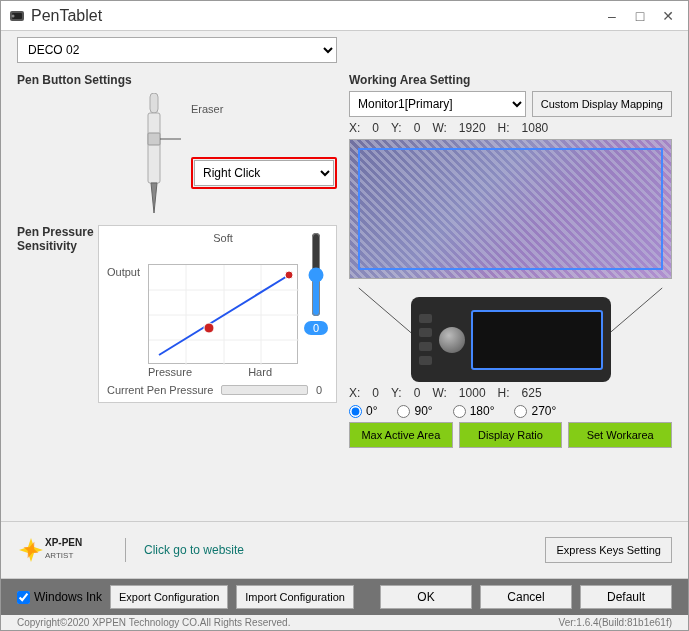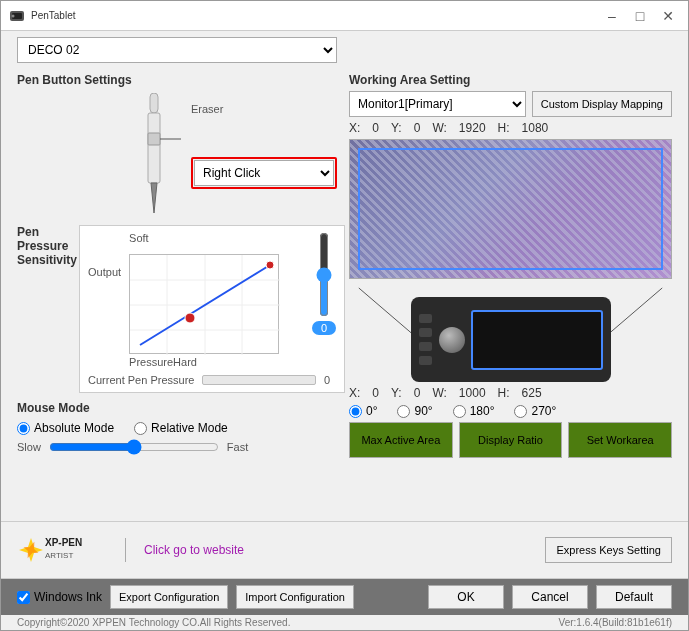--- a/index.html
+++ b/index.html
@@ -27,21 +27,21 @@
       padding: 0 8px;
       border-bottom: 1px solid #ccc;
       justify-content: space-between;
     }
     .titlebar-left {
       display: flex;
       align-items: center;
       gap: 6px;
     }
     .titlebar-title {
-      font-size: 10px;
+      font-size: 16px;
       color: #333;
     }
     .titlebar-controls {
       display: flex;
       gap: 4px;
     }
     .titlebar-btn {
       width: 24px;
       height: 20px;
       background: none;
@@ -236,23 +236,23 @@
       align-items: center;
       gap: 4px;
     }
 
     .area-buttons-row {
       display: flex;
       gap: 6px;
     }
     .area-btn {
       flex: 1;
-      height: 36px;
-      border: 1px solid #aaa;
-      background: #4d7c0f;
+      height: 26px;
+      border: 1px solid #aaa;
+      background: #84cc16;
       font-size: 11px;
       cursor: pointer;
     }
 
     
     .bottom-bar {
       border-top: 1px solid #ccc;
       padding: 10px 16px;
       display: flex;
       align-items: center;
@@ -299,21 +299,21 @@
       font-size: 11px;
       padding: 0 8px;
       cursor: pointer;
     }
     .footer-right {
       margin-left: auto;
       display: flex;
       gap: 8px;
     }
     .dialog-btn {
-      width: 76px;
+      width: 92px;
       height: 24px;
       border: 1px solid #aaa;
       background: #f0f0f0;
       font-size: 12px;
       cursor: pointer;
     }
 
     .copyright-bar {
       padding: 2px 16px;
       font-size: 10px;
@@ -395,41 +395,41 @@
           </div>
         </div>
       </div>
 
       <div style="display:flex; flex-direction:row; gap:2px;">
         <div class="section-label">Pen Pressure Sensitivity</div>
         <div style="border:1px solid #ccc; background:#fff; padding:6px 8px;">
           <div style="display:flex; align-items:flex-start; gap:6px;">
             <div style="font-size:11px; color:#555; padding-top:2px; padding-right:2px;margin-top:32px;">Output</div>
             <div style="display:flex; flex-direction:column;">
-              <div style="display:flex; justify-content:flex-start; width:150px; margin-bottom:10px;">
+              <div style="display:flex; justify-content:center; width:150px; margin-bottom:20px;">
                 <span style="font-size:11px; color:#555;">Soft</span>
               </div>
 
               <div style="position:relative; width:150px; height:100px; border:1px solid #bbb; background:#fff;">
                 <svg width="150" height="100" viewBox="0 0 150 100">
 
                   <line x1="0" y1="25" x2="150" y2="25" stroke="#eee" stroke-width="1"></line>
                   <line x1="0" y1="50" x2="150" y2="50" stroke="#eee" stroke-width="1"></line>
                   <line x1="0" y1="75" x2="150" y2="75" stroke="#eee" stroke-width="1"></line>
                   <line x1="37" y1="0" x2="37" y2="100" stroke="#eee" stroke-width="1"></line>
                   <line x1="75" y1="0" x2="75" y2="100" stroke="#eee" stroke-width="1"></line>
                   <line x1="112" y1="0" x2="112" y2="100" stroke="#eee" stroke-width="1"></line>
 
                   <line x1="10" y1="90" x2="140" y2="10" stroke="#2255ee" stroke-width="2"></line>
 
                   <circle cx="60" cy="63" r="5" fill="#cc2222" stroke="#fff" stroke-width="1"></circle>
                   <circle cx="140" cy="10" r="4" fill="#cc2222" stroke="#fff" stroke-width="1"></circle>
                 </svg>
               </div>
-              <div style="display:flex; width:177px; margin-top:2px;">
+              <div style="display:flex; justify-content:space-between; width:124px; margin-top:2px;">
                 <span style="font-size:11px; color:#555;">Pressure</span>
                 <span style="font-size:11px; color:#555;">Hard</span>
               </div>
             </div>
 
             <div style="display:flex; flex-direction:column; align-items:center; gap:4px; padding-top:0px;">
               <input type="range" min="-5" max="5" value="0" style="writing-mode: vertical-lr; direction: rtl; width: 20px; height: 85px; cursor: pointer; appearance: slider-vertical; accent-color: rgb(51, 153, 255);">
               <span class="blue-badge">0</span>
             </div>
           </div>
@@ -437,38 +437,20 @@
           <div style="display:flex; align-items:center; margin-top:6px; gap:4px;">
             <span style="font-size:11px; color:#555; white-space:nowrap;">Current Pen Pressure</span>
             <div style="flex:1; height:10px; background:#e8e8e8; border:1px solid #bbb; border-radius:2px; margin:0 4px;">
               <div style="height:100%; width:0%; background:#666; border-radius:2px;"></div>
             </div>
             <span style="font-size:11px; color:#555; width:12px;">0</span>
           </div>
         </div>
       </div>
 
-      <div class="mouse-mode-section">
-        <div class="section-label">Mouse Mode</div>
-        <div class="radio-row">
-          <label class="radio-item">
-            <input type="radio" name="mousemode" checked="" style="">
-            <span>Absolute Mode</span>
-          </label>
-          <label class="radio-item">
-            <input type="radio" name="mousemode" style="">
-            <span>Relative Mode</span>
-          </label>
-        </div>
-        <div class="speed-row">
-          <span>Slow</span>
-          <input type="range" class="speed-slider" style="width: 170px;" value="50">
-          <span>Fast</span>
-        </div>
-      </div>
 
     </div>
 
     <div class="right-panel">
       <div class="working-area-title">Working Area Setting</div>
 
       <div class="monitor-row">
         <select class="monitor-select"><option>Monitor1[Primary]</option></select>
         <button class="custom-mapping-btn">Custom Display Mapping</button>
       </div>
@@ -556,21 +538,21 @@
 
         <g transform="translate(14,18)">
           <polygon points="0,-12 3,-3 12,0 3,3 0,12 -3,3 -12,0 -3,-3" fill="#ffcc00" opacity="0.9"></polygon>
           <polygon points="0,-9 2.5,-2 8,0 2.5,2 0,9 -2.5,2 -8,0 -2.5,-2" fill="#ff8800" opacity="0.7" transform="rotate(22)"></polygon>
         </g>
 
         <text x="28" y="14" font-family="Arial Black, Arial" font-weight="900" font-size="10" fill="#222">XP-PEN</text>
         <text x="28" y="26" font-family="Arial" font-size="8" fill="#555">ARTIST</text>
       </svg>
       <span style="border-left:1px solid #aaa; height:24px; display:inline-block; margin:0 8px;"></span>
-      <span style="cursor:pointer; color:#a21caf; font-size:12px; text-decoration:none;">Click go to website</span>
+      <span style="cursor:pointer; color:#0f766e; font-size:12px; text-decoration:none;">Click go to website</span>
     </div>
     <button class="express-keys-btn">Express Keys Setting</button>
   </div>
 
   <div class="footer-bar">
     <div class="footer-left">
       <label class="checkbox-label">
         <input type="checkbox" checked="" style="">
         <span>Windows Ink</span>
       </label>

